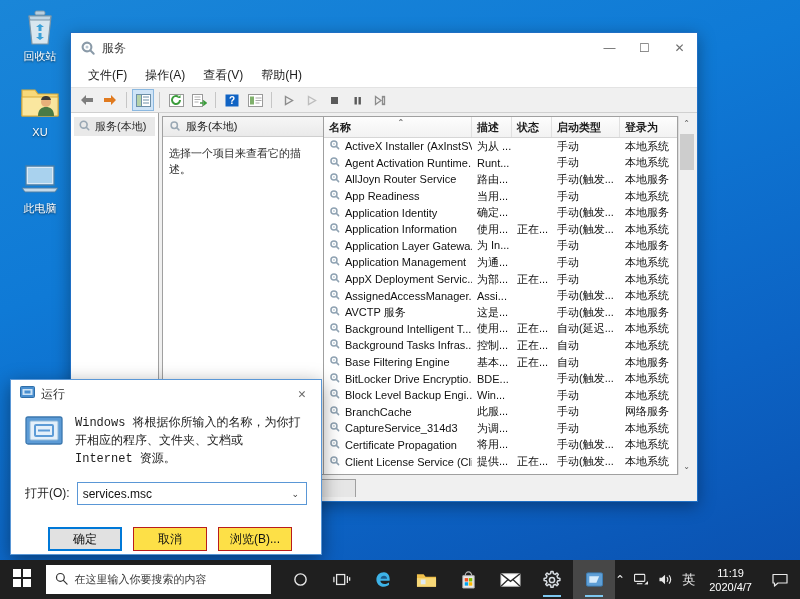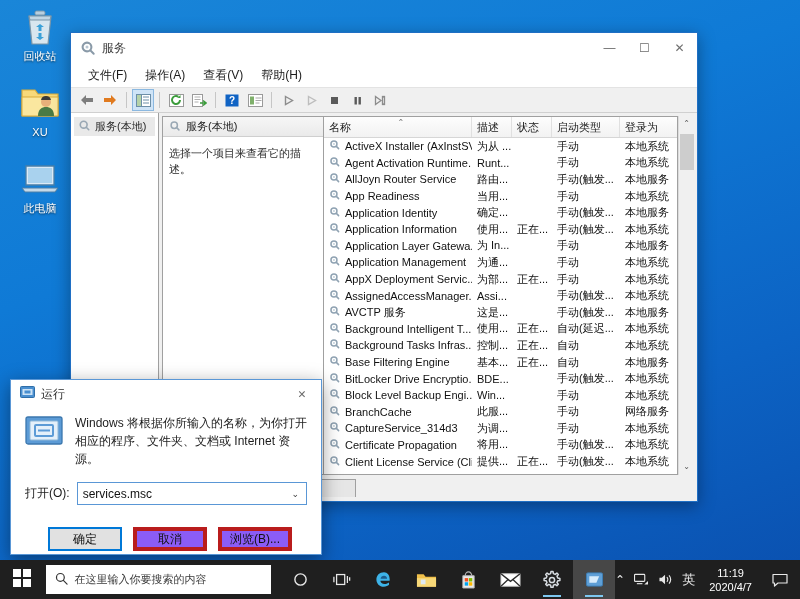--- a/index.html
+++ b/index.html
@@ -86,21 +86,21 @@
   }
   .detail-body { padding: 8px 6px; font-size: 11px; color: #2b2b2b; line-height: 16px; }
 
   .list-pane {
     flex: 1 1 auto; background: #ffffff; border: 1px solid #a0a0a0; border-left: none;
     display: flex; flex-direction: column; min-width: 0; overflow: hidden;
   }
   .col-head {
     display: flex; height: 21px; flex: 0 0 21px;
     background: linear-gradient(#fdfdfd,#f2f2f2);
-    border-bottom: 1px solid #d6d6d6; font-size: 11px; color: #1c1c1c;
+    border-bottom: 1px solid #d6d6d6; font-size: 11px; color: #1c1c1c; font-weight: bold;
   }
   .col-head .ch {
     display: flex; align-items: center; padding-left: 5px;
     border-right: 1px solid #e0e0e0; position: relative; overflow: hidden; white-space: nowrap;
   }
   .col-head .sortmark {
     position: absolute; left: 50%; top: 1px; font-size: 8px; color: #6d6d6d;
   }
   .rows { flex: 1 1 auto; overflow: hidden; }
   .srow { display: flex; height: 16.6px; font-size: 11px; color: #111; align-items: center; }
@@ -140,32 +140,32 @@
     box-shadow: 0 5px 18px rgba(0,0,0,.4);
     display: flex; flex-direction: column;
   }
   .run-title { height: 28px; display: flex; align-items: center; padding-left: 9px; position: relative; font-family: Liberation Mono, monospace; }
   .run-title .rt-text { font-size: 12px; color: #2b2b2b; margin-left: 6px; }
   .run-close {
     position: absolute; right: 0; top: 0; width: 38px; height: 28px;
     display: flex; align-items: center; justify-content: center; color: #6d6d6d; font-size: 13px;
   }
   .run-msg { display: flex; padding: 6px 14px 0 14px; gap: 12px; }
-  .run-msg .txt { font-size: 12px; color: #1c1c1c; line-height: 18px; }
+  .run-msg .txt { font-size: 12px; color: #1c1c1c; line-height: 18px; font-family: Liberation Mono, monospace; }
   .run-open { display: flex; align-items: center; padding: 14px 14px 0 14px; gap: 7px; }
   .run-open label { font-size: 12px; color: #1c1c1c; white-space: nowrap; }
   .combo {
     flex: 1 1 auto; height: 23px; border: 1px solid #5a97d6; background: #fff;
     display: flex; align-items: center; padding-left: 5px; position: relative;
   }
   .combo .val { font-size: 12px; color: #111; }
   .combo .arrow { position: absolute; right: 7px; font-size: 9px; color: #3c3c3c; }
   .run-btns { display: flex; justify-content: center; gap: 11px; padding: 22px 0 0 8px; }
   .rbtn {
-    width: 74px; height: 24px; border: 4px solid #b91c1c; background: #8b5cf6;
+    width: 74px; height: 24px; border: 1px solid #b91c1c; background: #fde047;
     font-size: 12px; color: #111; display: flex; align-items: center; justify-content: center;
   }
   .rbtn.default { border: 2px solid #0078d7; background: #e1e1e1; }
 
   
   #taskbar {
     position: absolute; left: 0; bottom: 0; width: 800px; height: 39px;
     background: #1f1f1f; display: flex; align-items: center;
   }
   .start-btn { width: 46px; height: 39px; display: flex; align-items: center; justify-content: center; }

